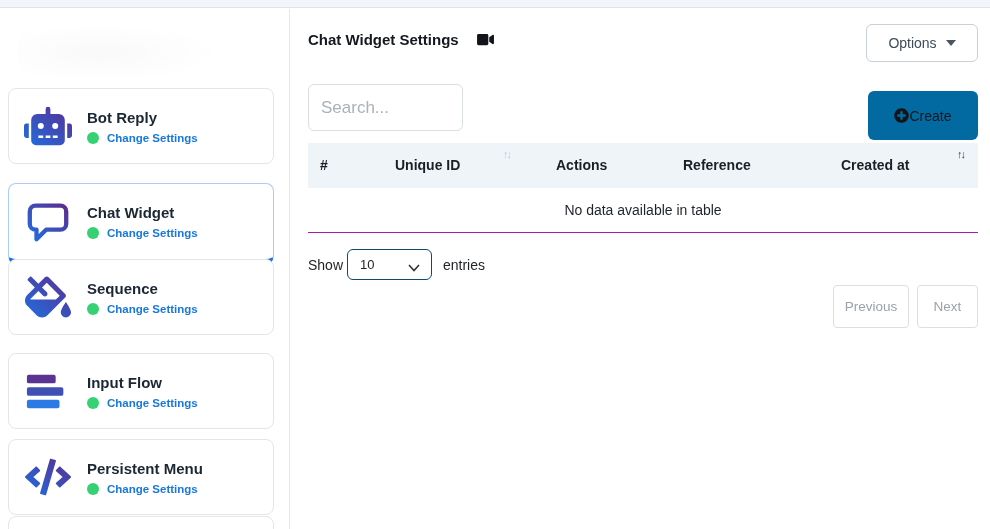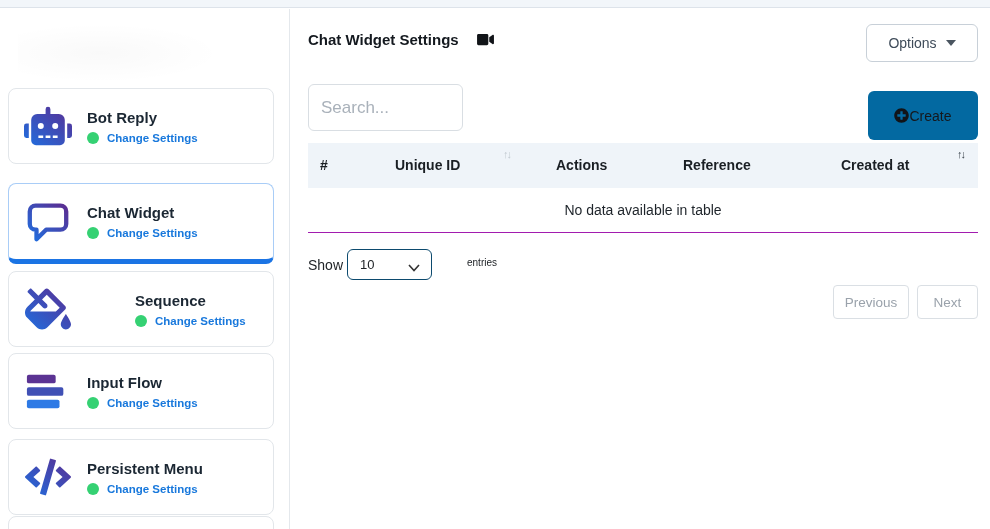--- a/index.html
+++ b/index.html
@@ -59,25 +59,25 @@
   .empty-row { position:absolute; left:308px; top:188px; width:670px; height:45px;
                border-bottom:1px solid #a21caf; text-align:center; line-height:45px;
                font-size:14px; color:#1e242a; }
 
   .show-label { position:absolute; left:308px; top:257px; font-size:14px; color:#212529; }
   .pagesize-wrap { position:absolute; left:347px; top:249px; width:85px; height:31px; }
   .pagesize { width:85px; height:31px; border:1px solid #0c4a6e; border-radius:6px;
               padding:0 0 0 12px; font-size:13px; color:#212529; background:#fff;
               appearance:none; -webkit-appearance:none; font-family:inherit; cursor:pointer; }
   .pagesize-chevron { position:absolute; right:12px; top:9px; pointer-events:none; }
-  .entries-label { position:absolute; left:443px; top:257px; font-size:10px; color:#212529;margin-left:24px; }
+  .entries-label { position:absolute; left:443px; top:257px; font-size:14px; color:#212529; }
 
   .summary { position:absolute; right:12px; top:248px; font-size:14px; color:#1e232a; }
 
-  .page-btn { position:absolute; top:285px; height:34px; background:#fff;
+  .page-btn { position:absolute; top:285px; height:43px; background:#fff;
               border:1px solid #dadfe4; border-radius:4px; font-size:13.5px; color:#9aa2ab;
               cursor:pointer; font-family:inherit; }
   .prev-btn { right:81px; width:76px; }
   .next-btn { right:12px; width:61px; }
 </style>
 </head>
 <body>
 
 <div class="screen">
 
@@ -121,21 +121,21 @@
       </div>
       <div class="txt">
         <div class="title">Chat Widget</div>
         <div class="statusrow">
           <span class="dot"></span>
           <a class="cs-link">Change Settings</a>
         </div>
       </div>
     </div>
 
-    <div class="card" style="top:262px;gap:48px;">
+    <div class="card" style="top:250px;">
       <div class="iconbox">
         <svg viewBox="0 0 576 512" width="46" height="42" aria-hidden="true">
           <defs>
               <linearGradient id="g-drip" x1="1" y1="0" x2="0" y2="1">
             <stop offset="0" stop-color="#5b2d91"></stop>
                 <stop offset="1" stop-color="#1f6fe0"></stop>
           </linearGradient>
             </defs>
           <path fill="url(#g-drip)" d="M512 320s-64 92.65-64 128c0 35.35 28.66 64 64 64s64-28.65 64-64-64-128-64-128zm-9.37-102.94L294.94 9.37C288.69 3.12 280.5 0 272.31 0s-16.38 3.12-22.62 9.37l-81.58 81.58L81.93 4.76c-6.25-6.25-16.38-6.25-22.62 0L36.69 27.38c-6.24 6.25-6.24 16.38 0 22.62l86.19 86.18-94.76 94.76c-37.49 37.48-37.49 98.26 0 135.75l117.19 117.19c18.74 18.74 43.31 28.12 67.87 28.12 24.57 0 49.13-9.37 67.87-28.12l221.57-221.57c12.5-12.5 12.5-32.75.01-45.25zm-116.22 70.97H65.93c1.36-3.84 3.57-7.98 7.43-11.83l13.15-13.15 81.61-81.61 58.61 58.6c12.49 12.49 32.75 12.49 45.24 0s12.49-32.75 0-45.24l-58.61-58.6 58.95-58.95 162.45 162.44-48.35 48.34z"></path>
         </svg>

